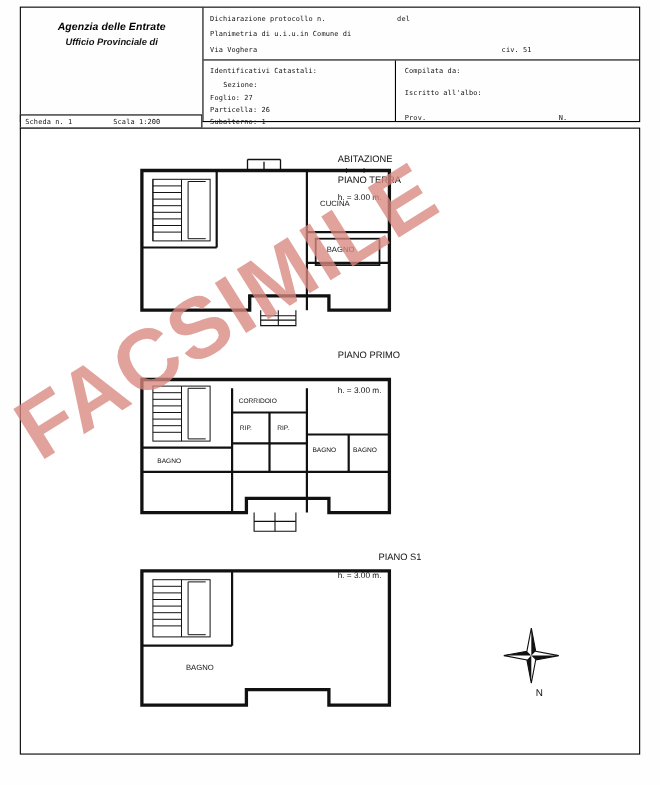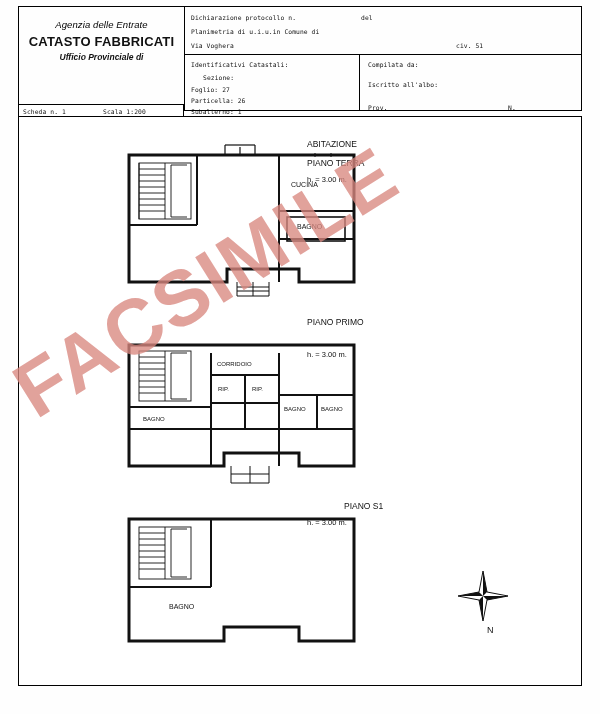--- a/index.html
+++ b/index.html
@@ -40,21 +40,21 @@
     box-sizing: border-box;
     border-right: 1px solid #000;
     position: relative;
   }
   .agency-block {
     text-align: center;
     padding-top: 12px;
   }
   .agency-name {
     font-size: 9.5px;
-    font-weight: normal;
+    font-weight: bold;
     font-style: italic;
     letter-spacing: .1px;
     color: #000;
   }
   .catasto-title {
     font-size: 13px;
     font-weight: bold;
     margin-top: 4px;
     letter-spacing: .2px;
   }
@@ -188,21 +188,20 @@
 </head>
 <body>
 
 <div id="sheet">
 
   <div class="header">
 
     <div class="hdr-left">
       <div class="agency-block">
         <div class="agency-name">Agenzia delle Entrate</div>
-        <div class="catasto-title">CATASTO FABBRICATI</div>
         <div class="ufficio">Ufficio Provinciale di</div>
       </div>
     </div>
 
     <div class="hdr-right">
       <div class="hdr-top">
         <div class="mono r1" style="left:6px; top:7px;">Dichiarazione protocollo n.</div>
         <div class="mono r1" style="left:176px; top:7px;">del</div>
         <div class="mono r1" style="left:6px; top:21px;">Planimetria di u.i.u.in Comune di</div>
         <div class="mono r1" style="left:6px; top:35px;">Via Voghera</div>

